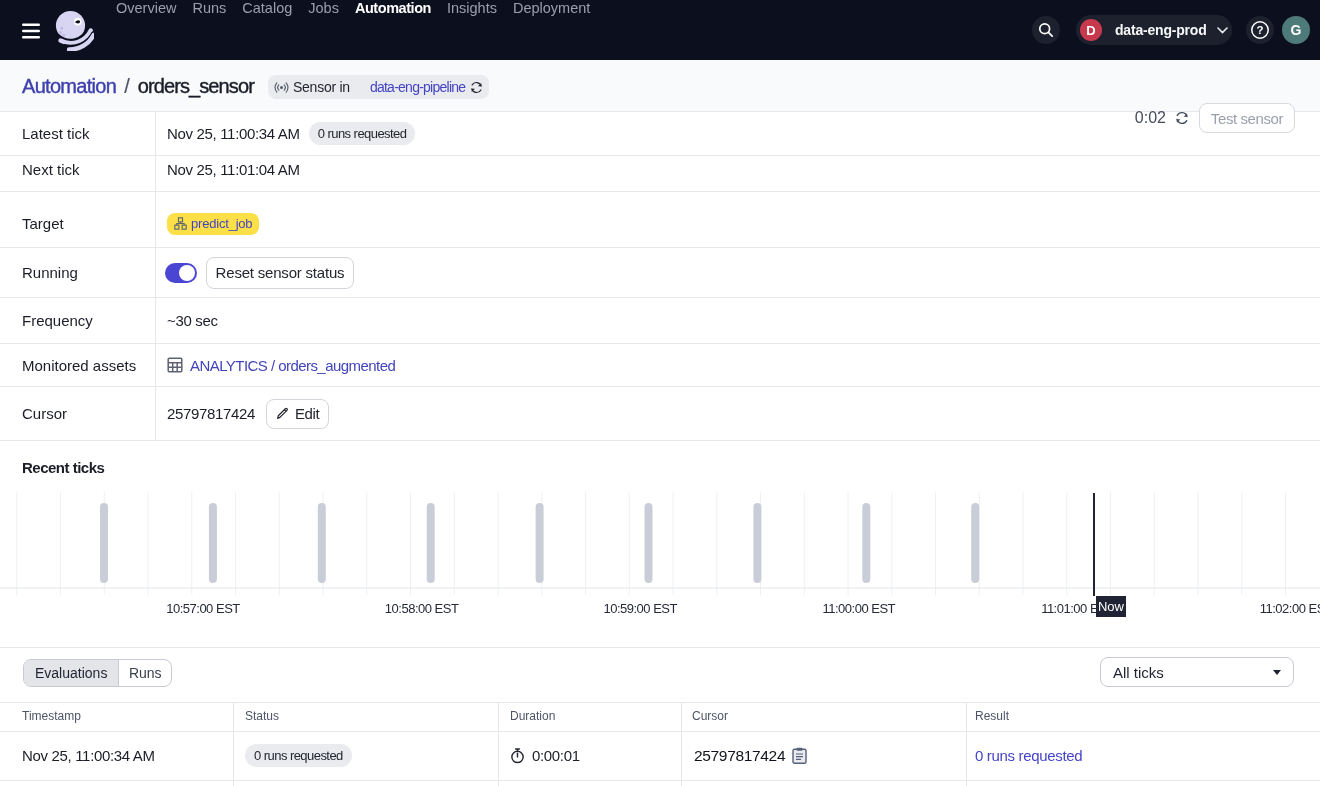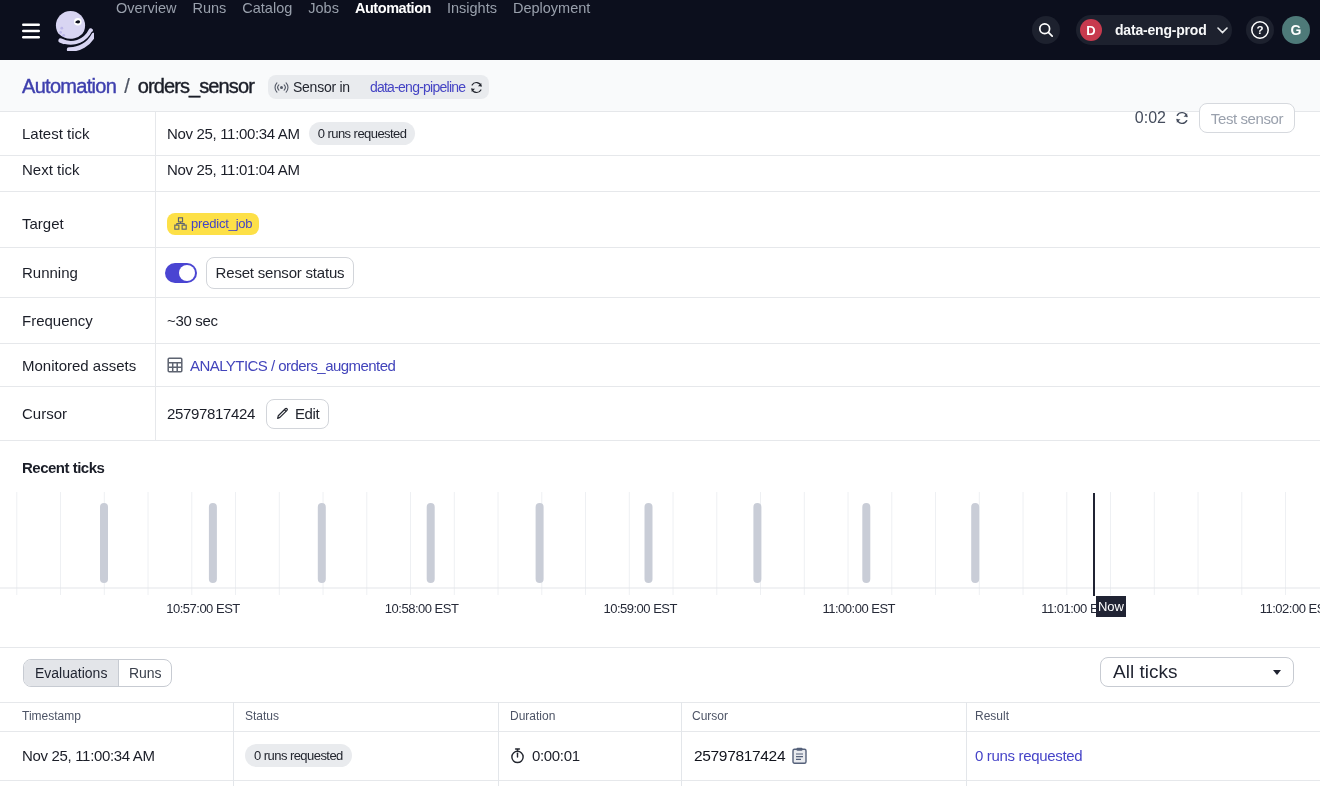--- a/index.html
+++ b/index.html
@@ -45,21 +45,21 @@
 
 
 #rt-head { position:absolute; left:22px; top:459px; font-size:15px; font-weight:bold; letter-spacing:-0.5px; color:#1b1e28; }
 #chart { position:absolute; left:0; top:488px; }
 
 
 #lowsep { position:absolute; left:0; top:647px; width:1320px; height:1px; background:#e6e8eb; }
 #tabs { position:absolute; left:23px; top:659px; height:28px; display:flex; border:1px solid #c7cbd2; border-radius:8px; overflow:hidden; background:#fff; }
 #tabs .t1 { padding:0 11px; display:flex; align-items:center; background:#e3e5e9; border-right:1px solid #c7cbd2; font-size:14px; color:#1f2330; }
 #tabs .t2 { padding:0 9.5px; display:flex; align-items:center; font-size:14px; color:#3a404c; }
-#selticks { position:absolute; left:1100px; top:657px; width:194px; height:30px; border:1px solid #c7cbd2; border-radius:8px; background:#fff; display:flex; align-items:center; font-size:19px; color:#1f2330; padding-left:12px; }
+#selticks { position:absolute; left:1100px; top:657px; width:194px; height:30px; border:1px solid #c7cbd2; border-radius:8px; background:#fff; display:flex; align-items:center; font-size:15px; color:#1f2330; padding-left:12px; }
 #selticks .caret { position:absolute; right:12px; top:12px; width:0; height:0; border-left:4.5px solid transparent; border-right:4.5px solid transparent; border-top:5.5px solid #1f2330; }
 
 
 .hline { position:absolute; left:0; width:1320px; height:1px; background:#e6e8eb; }
 .vline { position:absolute; top:702px; width:1px; height:84px; background:#e3e6ea; }
 .th { position:absolute; top:709px; font-size:12px; color:#4d5466; }
 .td { position:absolute; top:731px; height:49px; display:flex; align-items:center; font-size:15px; color:#1b1e28; letter-spacing:-0.33px; }
 </style>
 </head>
 <body>

